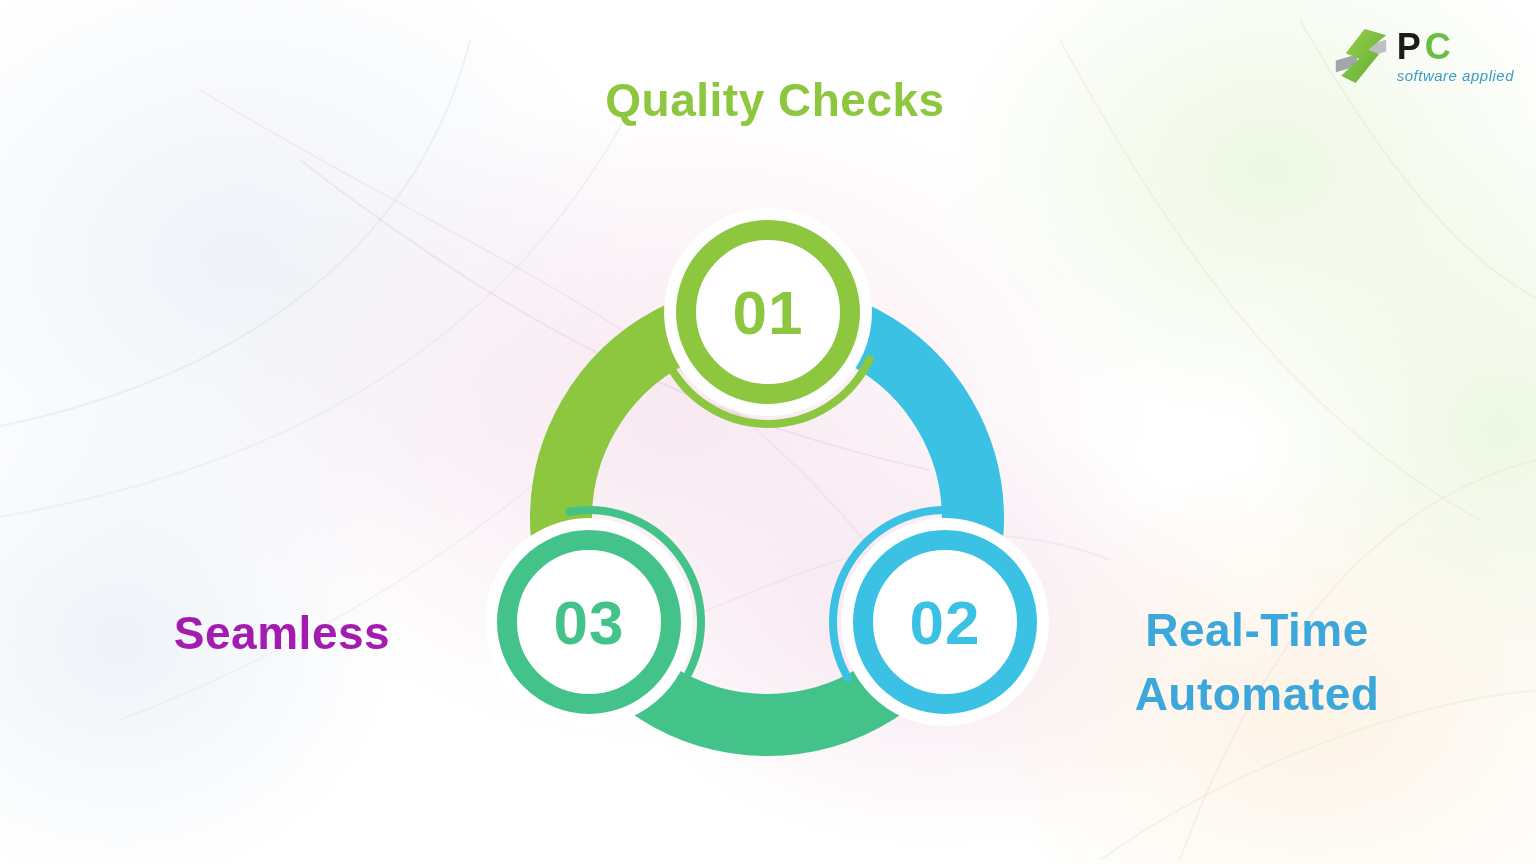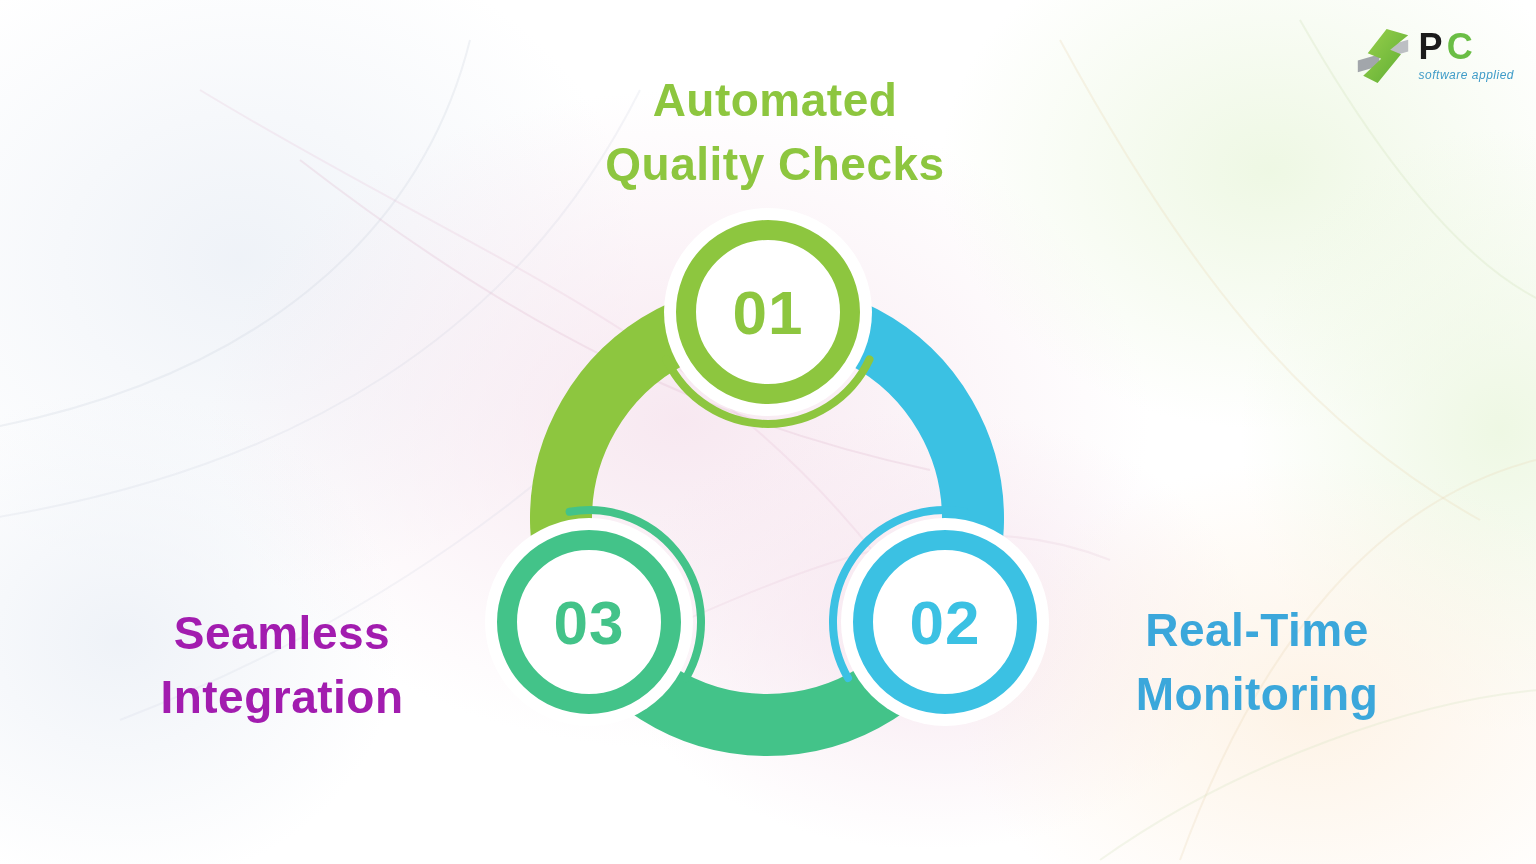--- a/index.html
+++ b/index.html
@@ -38,21 +38,21 @@
   .logo-icon{width:54px;height:60px;flex:0 0 auto;}
   .logo-textblock{display:flex;flex-direction:column;}
   .logo-wordmark{
     display:flex;align-items:baseline;
     color:#1B1B1B;font-weight:bold;letter-spacing:4px;
     font-size:28px;line-height:34px;white-space:nowrap;
   }
   .lg-big{font-size:36px;}
   .lg-c{color:#6ABE45;}
   .logo-tagline{
-    color:#3E9BC8;font-style:italic;font-size:12px;line-height:15px;
+    color:#3E9BC8;font-style:italic;font-size:15px;line-height:15px;
     text-align:right;letter-spacing:0.5px;margin-top:4px;
   }
 </style>
 </head>
 <body>
 
 <div class="canvas">
 
   <svg class="bg" viewBox="0 0 1536 864" aria-hidden="true">
     <defs>
@@ -116,30 +116,28 @@
 
     <g>
       <circle class="node-mask" cx="589" cy="622" r="104"></circle>
       <circle class="node-ring" cx="589" cy="622" r="82" stroke="#43C389"></circle>
       <path class="node-accent" d="M 569.6 511.7 A 112 112 0 0 1 686 678" stroke="#43C389"></path>
       <text class="node-number" x="589" y="644" fill="#43C389">03</text>
     </g>
   </svg>
 
   <div class="label label-top">
-    <span>Automated</span>
     <span>Quality Checks</span>
   </div>
   <div class="label label-right">
     <span>Real-Time</span>
-    <span>Monitoring</span>
+    <span>Automated</span>
   </div>
   <div class="label label-left">
     <span>Seamless</span>
-    <span>Integration</span>
   </div>
 
   <div class="logo">
     <svg class="logo-icon" viewBox="0 0 60 64" aria-hidden="true">
       <defs>
         <linearGradient id="boltGrad" x1="0" y1="0" x2="1" y2="1">
           <stop offset="0%" stop-color="#9AD14C"></stop>
           <stop offset="100%" stop-color="#5CAC33"></stop>
         </linearGradient>
       </defs>

